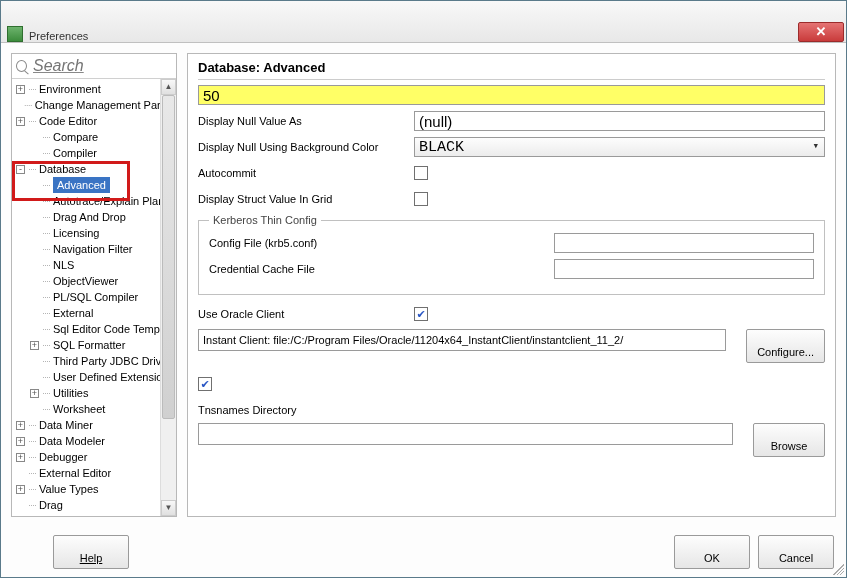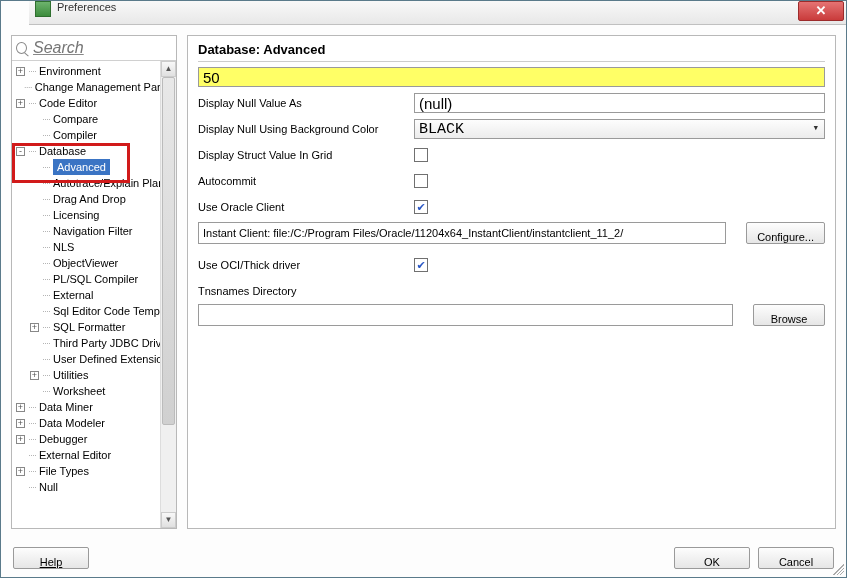--- a/index.html
+++ b/index.html
@@ -13,27 +13,26 @@
   .window {
     width: 847px;
     height: 578px;
     border: 1px solid #5a7a8a;
     background: #fdfdfd;
     display: flex;
     flex-direction: column;
     position: relative;
   }
   .titlebar {
-    height: 24px;
+    height: 42px;
     background: linear-gradient(#f8f8f8, #e8e8e8);
     border-bottom: 1px solid #c0c0c0;
     display: flex;
-    align-items: flex-start;
+    align-items: flex-end;
     padding: 0 2px 0 6px;
-    margin-left: 28px;
   }
   .titlebar .app-icon {
     width: 16px; height: 16px;
     background: linear-gradient(#6db36d,#3c8c3c);
     border: 1px solid #2f6f2f;
     margin-right: 6px;
   }
   .titlebar .title { flex: 1; color: #333; }
   .titlebar .close-btn {
     width: 46px; height: 20px;
@@ -260,21 +259,21 @@
     flex:1;
     height: 22px;
     border: 1px solid #9a9a9a;
     padding: 1px 4px;
     font-size: 11px;
     background: #fff;
   }
   .btn {
     height: 22px;
     min-width: 72px;
-    padding: 8px 10px;
+    padding: 16px 10px;
     background: linear-gradient(#fdfdfd,#e6e6e6);
     border: 1px solid #9a9a9a;
     border-radius: 2px;
     cursor: pointer;
     font-size: 11px;
     font-family: inherit;
   }
   .tns-row { display:flex; gap:20px; }
   .tns-row input {
     flex:1;
@@ -282,20 +281,21 @@
     border: 1px solid #9a9a9a;
     padding: 1px 4px;
     font-size: 11px;
   }
 
   .footer {
     display: flex;
     align-items: center;
     padding: 8px 12px;
     gap: 8px;
+    margin-left: 40px;
   }
   .footer .spacer { flex:1; }
   .footer .btn { min-width: 76px; }
   .footer .btn.help { text-decoration: underline; }
 
   .resize-grip {
     position: absolute;
     right: 2px; bottom: 2px;
     width: 14px; height: 14px;
     background:
@@ -445,26 +445,26 @@
               <span class="lbl">Debugger</span>
             </div>
             <div class="tree-row lvl0">
               <span class="exp empty"></span>
               <span class="dots">····</span>
               <span class="lbl">External Editor</span>
             </div>
             <div class="tree-row lvl0">
               <span class="exp">+</span>
               <span class="dots">····</span>
-              <span class="lbl">File Types</span>
-            </div>
-            <div class="tree-row lvl0">
-              <span class="exp empty"></span>
-              <span class="dots">····</span>
-              <span class="lbl">Null</span>
+              <span class="lbl">Value Types</span>
+            </div>
+            <div class="tree-row lvl0">
+              <span class="exp empty"></span>
+              <span class="dots">····</span>
+              <span class="lbl">Drag</span>
             </div>
           </div>
         <div class="scrollbar-v">
           <div class="arrow">▲</div>
           <div class="track">
               <div class="thumb"></div>
             </div>
           <div class="arrow">▼</div>
         </div>
 
@@ -488,42 +488,52 @@
         <div class="row">
           <label>Display Null Using Background Color</label>
           <div class="select-wrap">
             <select>
               <option>BLACK</option>
             </select>
           </div>
         </div>
 
         <div class="row">
+          <label>Autocommit</label>
+          <span class="chk"></span>
+        </div>
+
+        <div class="row">
           <label>Display Struct Value In Grid</label>
           <span class="chk"></span>
         </div>
 
-        <div class="row">
-          <label>Autocommit</label>
-          <span class="chk"></span>
-        </div>
-
+        <fieldset class="kerberos">
+          <legend>Kerberos Thin Config</legend>
+          <div class="row">
+            <label>Config File (krb5.conf)</label>
+            <input type="text" style="">
+          </div>
+          <div class="row">
+            <label>Credential Cache File</label>
+            <input type="text" style="">
+          </div>
+        </fieldset>
 
         <div class="row">
           <label>Use Oracle Client</label>
           <span class="chk">✔</span>
         </div>
 
         <div class="oracle-client-path">
           <input type="text" value="Instant Client: file:/C:/Program Files/Oracle/11204x64_InstantClient/instantclient_11_2/" style="">
           <button class="btn">Configure...</button>
         </div>
 
         <div class="row">
-          <label>Use OCI/Thick driver</label>
           <span class="chk">✔</span>
         </div>
 
         <div class="row" style="margin-bottom:2px;">
           <label>Tnsnames Directory</label>
         </div>
         <div class="tns-row">
           <input type="text" style="">
           <button class="btn">Browse</button>
         </div>

